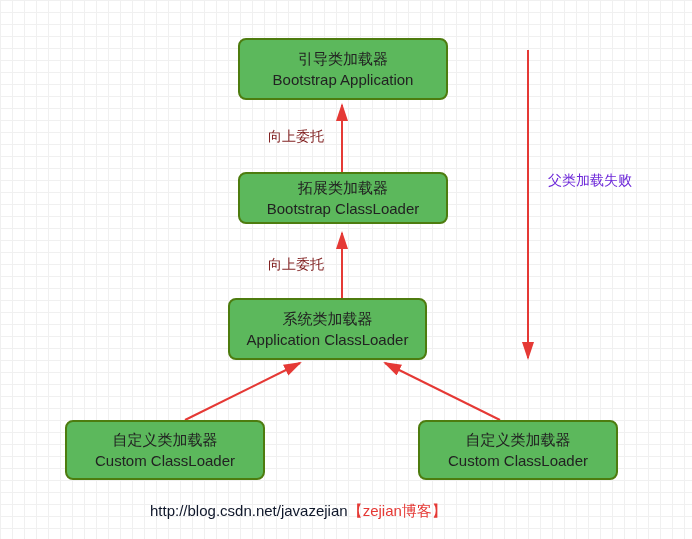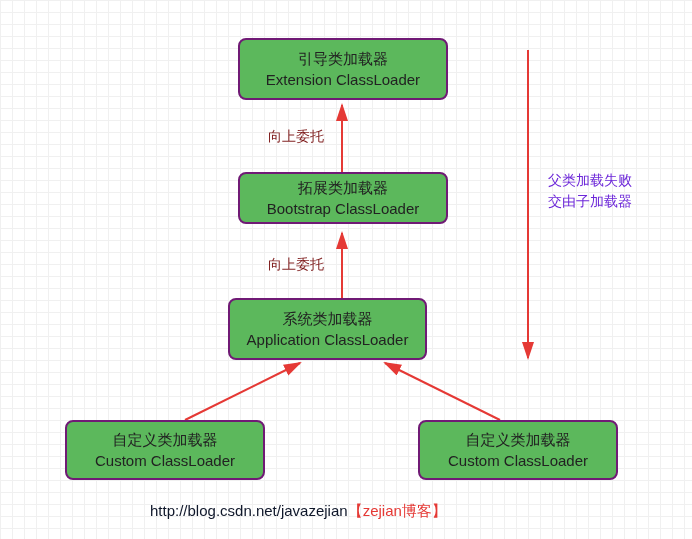--- a/index.html
+++ b/index.html
@@ -11,21 +11,21 @@
   background-image: 
     linear-gradient(to right, #f0f0f0 1px, transparent 1px),
     linear-gradient(to bottom, #f0f0f0 1px, transparent 1px);
   background-size: 12px 12px;
   font-family: "Microsoft YaHei", Arial, sans-serif;
   position: relative;
 }
 .box {
   position: absolute;
   background-color: #5cb85c;
-  border: 2px solid #701a75;
+  border: 2px solid #4d7c0f;
   border-radius: 8px;
   display: flex;
   flex-direction: column;
   align-items: center;
   justify-content: center;
   color: #222;
   font-size: 15px;
   line-height: 1.4;
   text-align: center;
   box-sizing: border-box;
@@ -73,21 +73,21 @@
 
   <line x1="185" y1="420" x2="300" y2="363" stroke="#e53935" stroke-width="2" marker-end="url(#arrowRed)"></line>
 
   <line x1="500" y1="420" x2="385" y2="363" stroke="#e53935" stroke-width="2" marker-end="url(#arrowRed)"></line>
 
   <line x1="528" y1="50" x2="528" y2="358" stroke="#e53935" stroke-width="2" marker-end="url(#arrowRed)"></line>
 </svg>
 
 <div class="box" style="left:238px; top:38px; width:210px; height:62px;">
   <span>引导类加载器</span>
-  <span>Extension ClassLoader</span>
+  <span>Bootstrap Application</span>
 </div>
 
 <div class="label" style="left:268px; top:128px;">向上委托</div>
 
 <div class="box" style="left:238px; top:172px; width:210px; height:52px;">
   <span>拓展类加载器</span>
   <span>Bootstrap ClassLoader</span>
 </div>
 
 <div class="label" style="left:268px; top:256px;">向上委托</div>
@@ -102,18 +102,17 @@
   <span>Custom ClassLoader</span>
 </div>
 
 <div class="box" style="left:418px; top:420px; width:200px; height:60px;">
   <span>自定义类加载器</span>
   <span>Custom ClassLoader</span>
 </div>
 
 <div class="side-label" style="left:548px; top:170px;">
   <div>父类加载失败</div>
-  <div>交由子加载器</div>
 </div>
 
 <div class="footer" style="left:150px; top:502px;">
   <span class="url">http://blog.csdn.net/javazejian</span><span class="blog">【zejian博客】</span>
 </div>
 
 </body></html>

